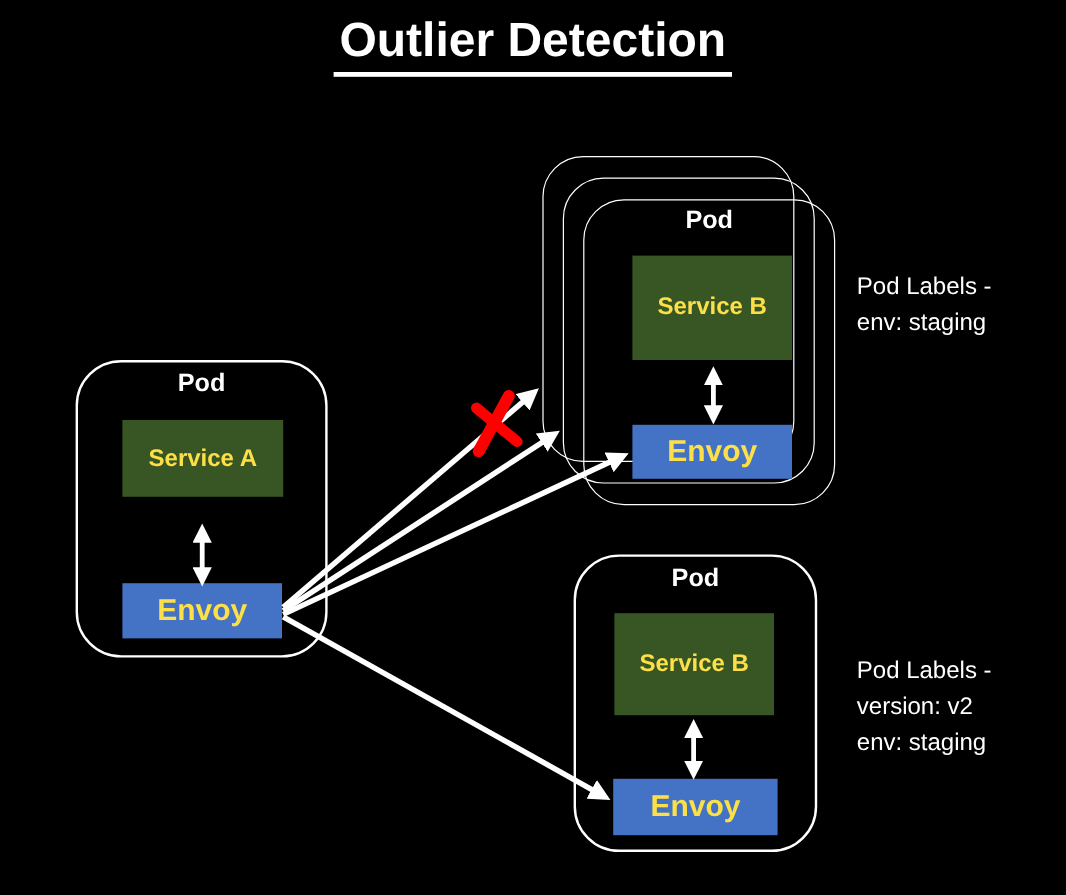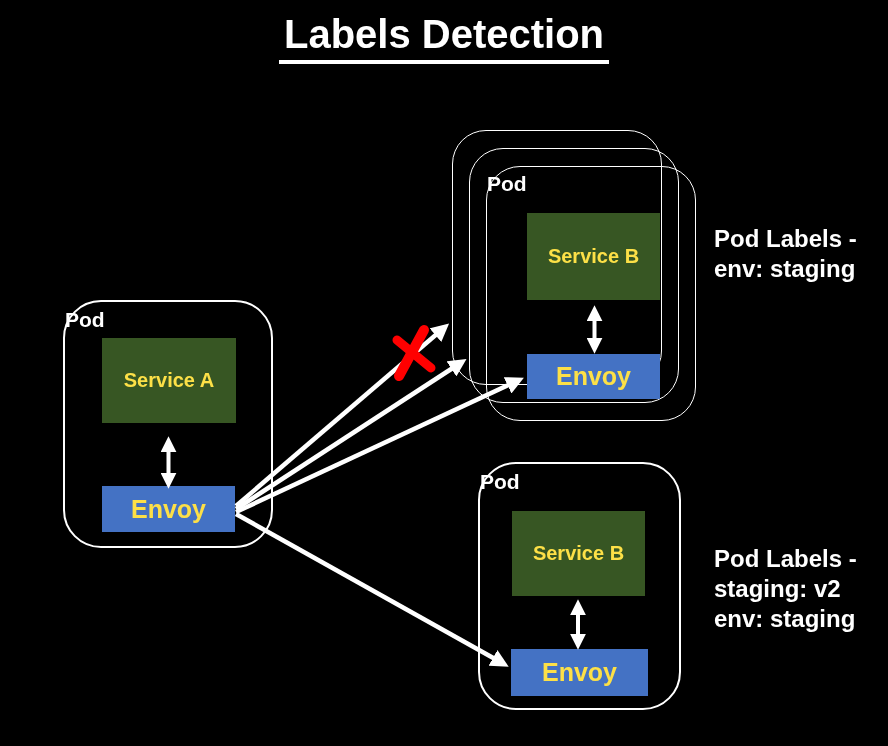--- a/index.html
+++ b/index.html
@@ -16,42 +16,42 @@
   }
   .title-wrap{position:absolute;top:12px;left:0;width:100%;text-align:center;margin:0;}
   .title-text{
     display:inline-block;font-size:40px;font-weight:bold;letter-spacing:0px;
     border-bottom:4px solid var(--outline);padding:0 5px 3px 5px;
   }
   .pod{position:absolute;border:2.5px solid var(--outline);border-radius:38px;box-sizing:border-box;}
   .pod-ghost{position:absolute;border:1.5px solid var(--outline);border-radius:34px;box-sizing:border-box;background:transparent;}
   .pod-front{position:absolute;border:1.5px solid var(--outline);border-radius:34px;box-sizing:border-box;}
   .pod-label{
-    position:absolute;top:6px;left:0;width:100%;text-align:left;
+    position:absolute;top:6px;left:0;width:100%;text-align:center;
     font-size:21px;font-weight:bold;
   }
   .service-box,.envoy-box{
     position:absolute;display:flex;align-items:center;justify-content:center;
     font-weight:bold;color:#fde047;box-sizing:border-box;
   }
   .service-box{background:var(--service-box);font-size:20px;}
   .envoy-box{background:var(--envoy-box);font-size:25px;}
-  .annotation{position:absolute;font-size:24px;font-weight:bold;line-height:30px;white-space:nowrap;}
+  .annotation{position:absolute;font-size:20px;font-weight:normal;line-height:30px;white-space:nowrap;}
   svg.overlay{position:absolute;left:0;top:0;width:888px;height:746px;z-index:6;pointer-events:none;}
 </style>
 </head>
 <body>
 
 <div class="canvas">
 
-  <h1 class="title-wrap"><span class="title-text">Labels Detection</span></h1>
+  <h1 class="title-wrap"><span class="title-text">Outlier Detection</span></h1>
 
   <div class="pod" style="left:63px;top:300px;width:210px;height:248px;">
     <div class="pod-label">Pod</div>
-    <div class="service-box" style="left:37px;top:36px;width:134px;height:85px;">Service A</div>
+    <div class="service-box" style="left:37px;top:48px;width:134px;height:64px;">Service A</div>
     <div class="envoy-box" style="left:37px;top:184px;width:133px;height:46px;">Envoy</div>
   </div>
 
   <div class="pod-ghost" style="left:452px;top:130px;width:210px;height:255px;"></div>
   <div class="pod-ghost" style="left:469px;top:148px;width:210px;height:255px;"></div>
   <div class="pod-front" style="left:486px;top:166px;width:210px;height:255px;">
     <div class="pod-label" style="top:5px;">Pod</div>
     <div class="service-box" style="left:40px;top:46px;width:133px;height:87px;">Service B</div>
     <div class="envoy-box" style="left:40px;top:187px;width:133px;height:45px;">Envoy</div>
   </div>
@@ -62,21 +62,21 @@
   </div>
 
   <div class="pod" style="left:478px;top:462px;width:203px;height:248px;">
     <div class="pod-label">Pod</div>
     <div class="service-box" style="left:32px;top:47px;width:133px;height:85px;">Service B</div>
     <div class="envoy-box" style="left:31px;top:185px;width:137px;height:47px;">Envoy</div>
   </div>
 
   <div class="annotation" style="left:714px;top:544px;">
     <div>Pod Labels -</div>
-    <div>staging: v2</div>
+    <div>version: v2</div>
     <div>env: staging</div>
   </div>
 
   <svg class="overlay" viewBox="0 0 888 746" xmlns="http://www.w3.org/2000/svg">
     <defs>
       <marker id="ah" viewBox="0 0 10 10" refX="7" refY="5" markerWidth="4" markerHeight="4" orient="auto-start-reverse">
         <path d="M0,0 L10,5 L0,10 Z" fill="#ffffff"></path>
       </marker>
     </defs>
 

